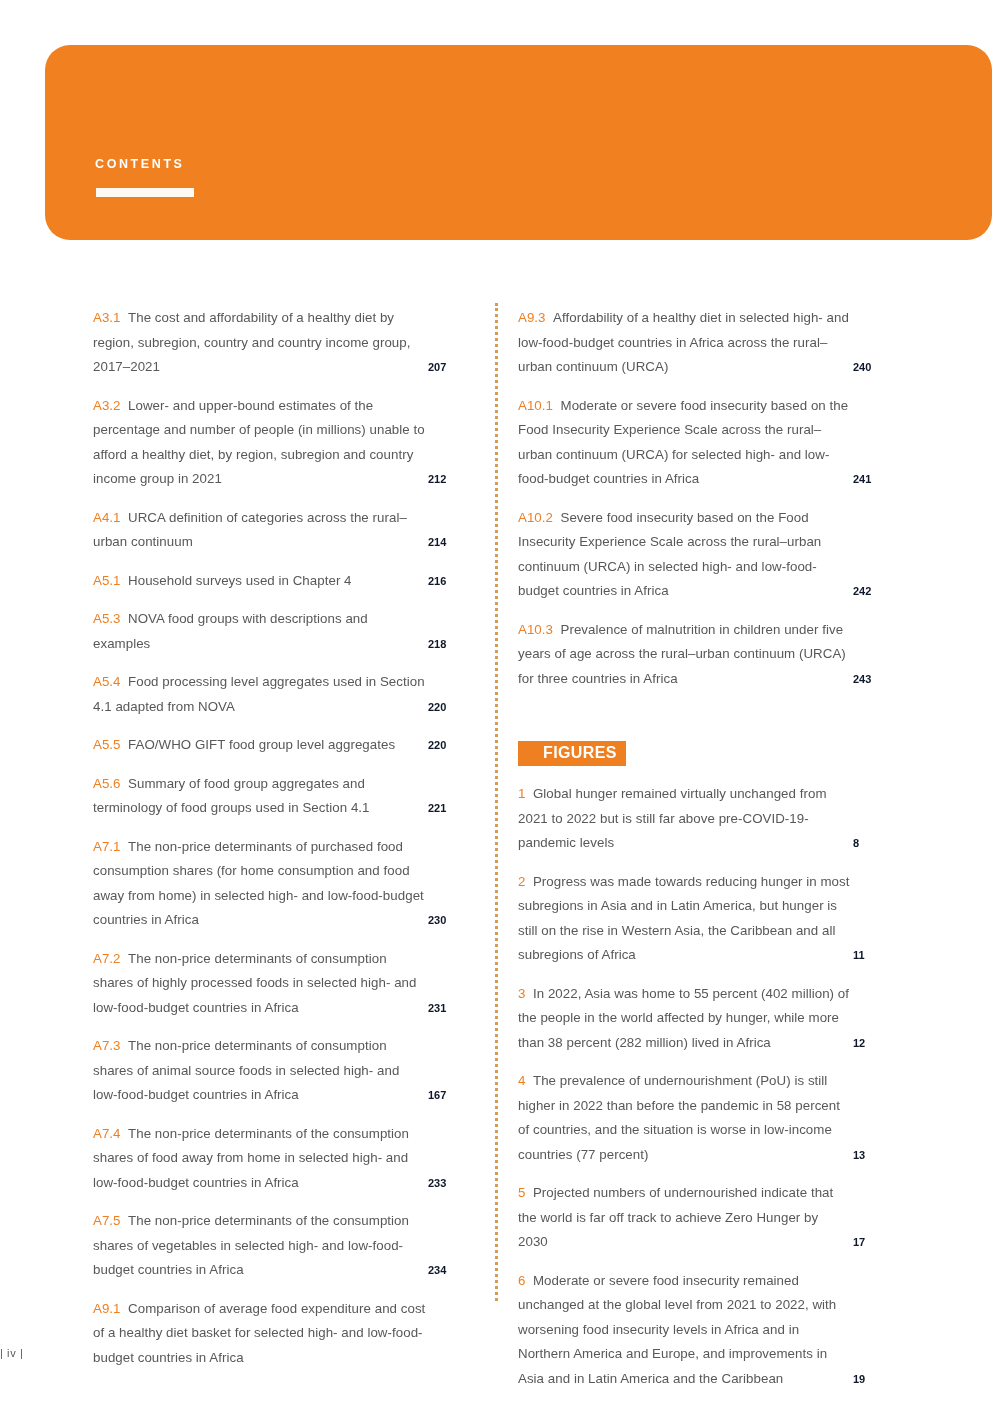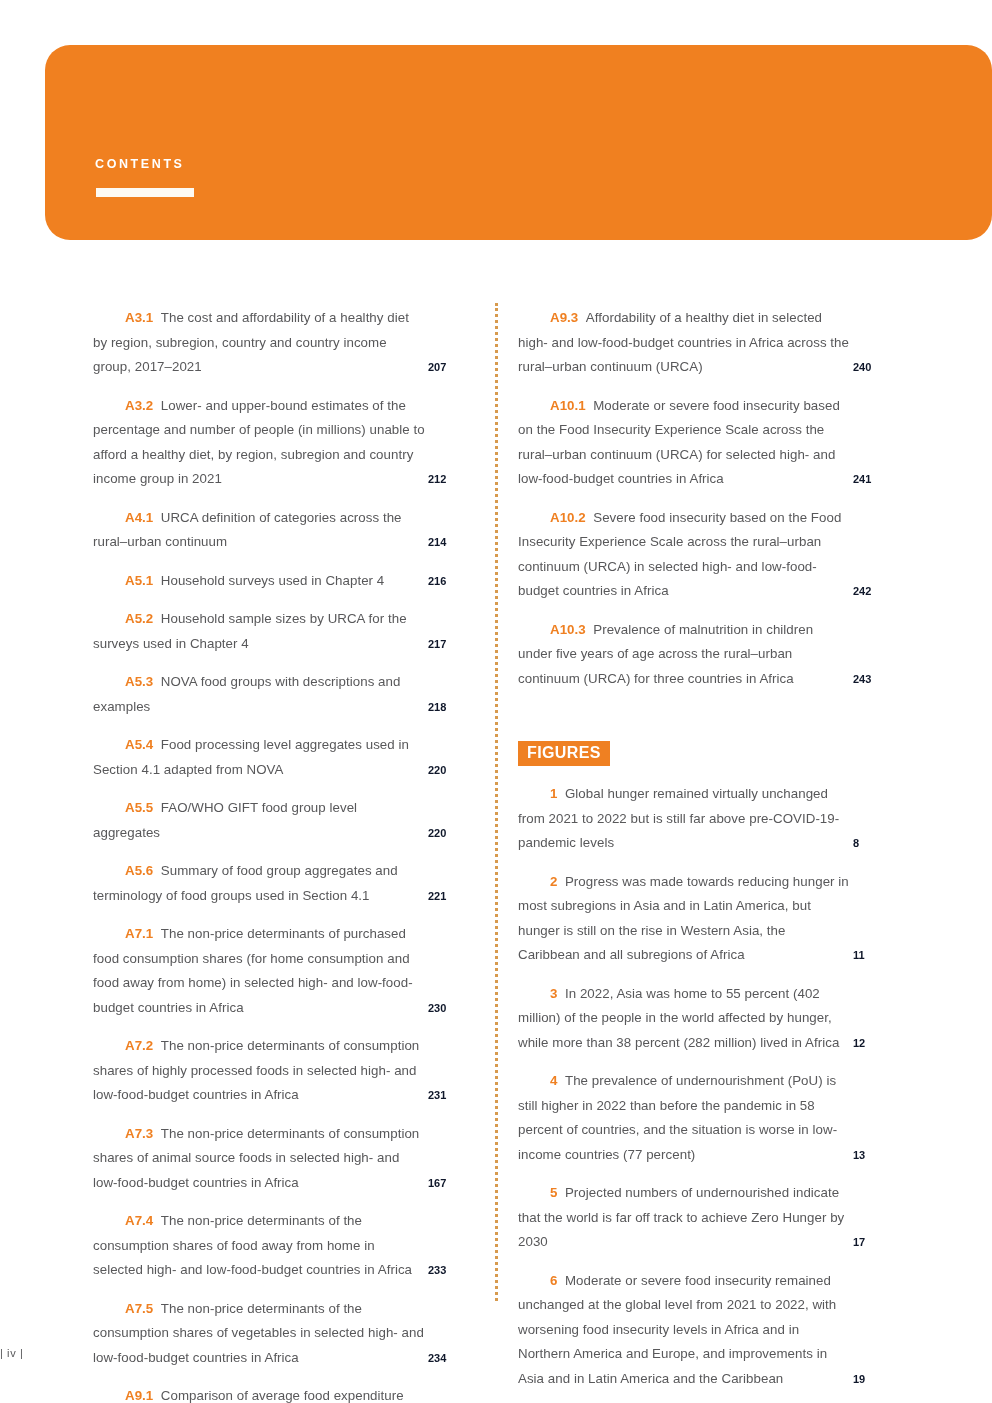--- a/index.html
+++ b/index.html
@@ -75,22 +75,21 @@
   .entry-text {
     color: #58585a;
     font-size: 13.3px;
     line-height: 24.5px;
     padding-right: 48px;
     text-align: left;
     letter-spacing: 0.05px;
   }
   .entry-label {
     color: #ef8022;
-    font-weight: bold;
-    margin-left: 32px;
+    font-weight: normal;
   }
   .entry-label::after { content: "\00a0\00a0"; }
   .entry-page {
     position: absolute;
     right: 0;
     bottom: 0;
     color: #0f172a;
     font-size: 11px;
     font-weight: bold;
     line-height: 24.5px;
@@ -100,21 +99,21 @@
 
   
   .section-gap { height: 36px; }
   .section-head {
     display: inline-block;
     background: #ef8022;
     color: #ffffff;
     font-size: 16px;
     font-weight: bold;
     letter-spacing: 0.4px;
-    padding: 3px 9px 4px 9px;
+    padding: 3px 9px 4px 25px;
     margin-bottom: 16px;
     text-align: right;
   }
 
   
   .footer {
     position: absolute;
     left: 0;
     top: 1347px;
     width: 992px;
@@ -146,24 +145,20 @@
       </div>
       <div class="entry">
         <div class="entry-text"><span class="entry-label">A4.1</span><span>URCA definition of categories across the rural–urban continuum</span></div>
         <div class="entry-page">214</div>
       </div>
       <div class="entry">
         <div class="entry-text"><span class="entry-label">A5.1</span><span>Household surveys used in Chapter 4</span></div>
         <div class="entry-page">216</div>
       </div>
       <div class="entry">
-        <div class="entry-text"><span class="entry-label">A5.2</span><span>Household sample sizes by URCA for the surveys used in Chapter 4</span></div>
-        <div class="entry-page">217</div>
-      </div>
-      <div class="entry">
         <div class="entry-text"><span class="entry-label">A5.3</span><span>NOVA food groups with descriptions and examples</span></div>
         <div class="entry-page">218</div>
       </div>
       <div class="entry">
         <div class="entry-text"><span class="entry-label">A5.4</span><span>Food processing level aggregates used in Section 4.1 adapted from NOVA</span></div>
         <div class="entry-page">220</div>
       </div>
       <div class="entry">
         <div class="entry-text"><span class="entry-label">A5.5</span><span>FAO/WHO GIFT food group level aggregates</span></div>
         <div class="entry-page">220</div>

